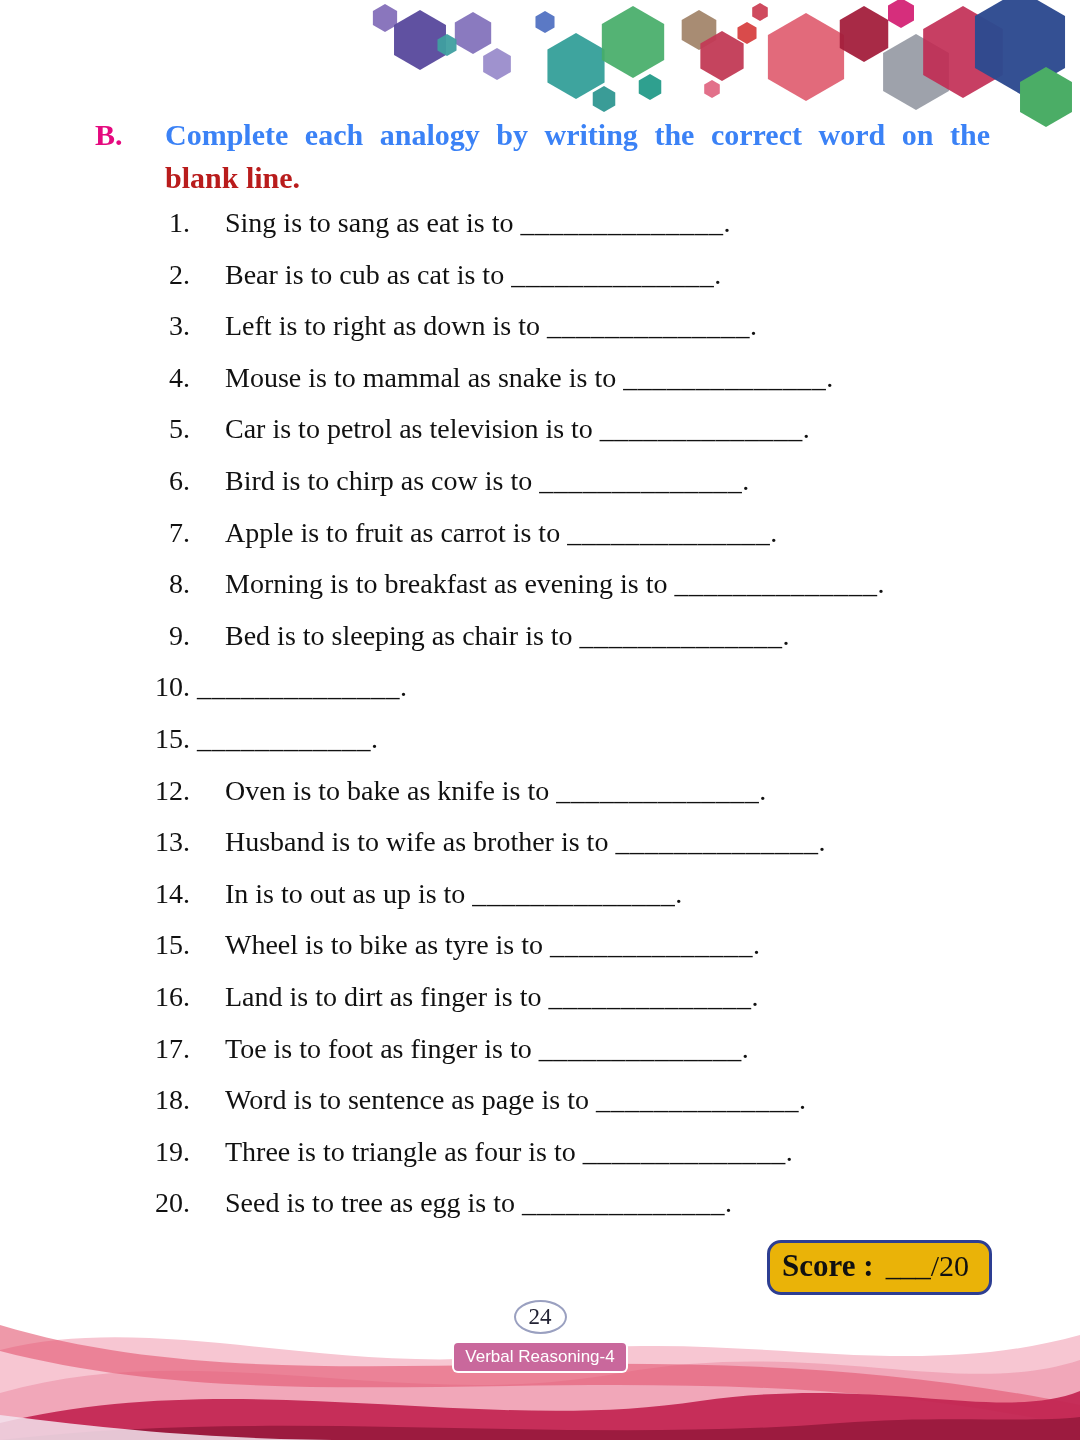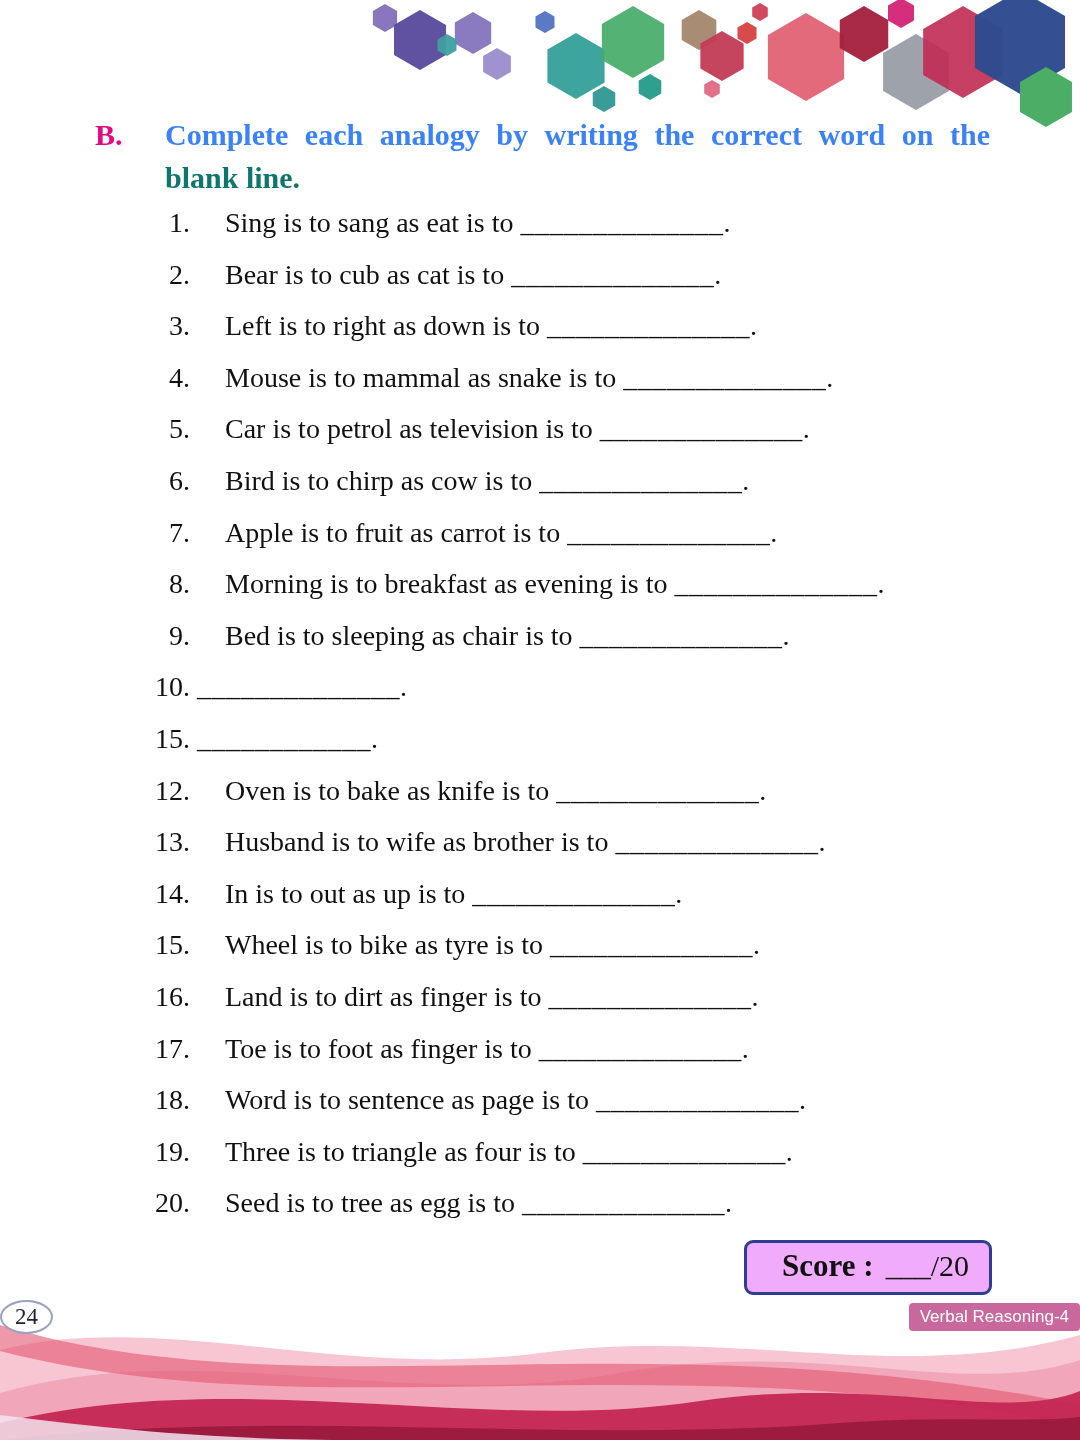--- a/index.html
+++ b/index.html
@@ -23,43 +23,43 @@
   .section-letter {
     flex:0 0 70px; font-size:30px; font-weight:bold; color:#e5097f;
     line-height:1.42;
   }
   .section-title-lines { flex:1; }
   .title-line1 {
     font-size:30px; font-weight:bold; color:#3b82f6; line-height:1.42;
     text-align:justify; text-align-last:justify;
   }
   .title-line2 {
-    font-size:30px; font-weight:bold; color:#0f766e; line-height:1.42;
+    font-size:30px; font-weight:bold; color:#b91c1c; line-height:1.42;
   }
   .items {
     position:absolute; top:207px; left:0; right:0; list-style:none; z-index:3;
   }
   .item {
     display:flex; align-items:baseline; height:51.6px;
     font-size:28px; color:#111111;
   }
   .item-number { flex:0 0 190px; text-align:right; }
   .item-text { margin-left:35px; white-space:pre; }
   .item-blank { margin-left:7px; white-space:pre; letter-spacing:0.5px; }
   .score-box {
     position:absolute; top:1240px; right:88px; z-index:6;
-    background:#f0abfc; border:3px solid #2d3e92; border-radius:9px;
-    padding:5px 20px 8px 35px;
+    background:#eab308; border:3px solid #2d3e92; border-radius:14px;
+    padding:5px 20px 8px 12px;
     display:flex; align-items:baseline; gap:12px;
   }
   .score-label { font-size:31px; font-weight:bold; color:#111111; }
   .score-value { font-size:30px; color:#111111; }
   .footer {
     position:absolute; top:1300px; left:0; right:0; z-index:6;
-    display:flex; justify-content:space-between; align-items:center; gap:9px;
+    display:flex; justify-content:flex-start; align-items:center; gap:9px;flex-direction:column;
   }
   .page-number {
     font-size:23px; color:#222233; background:#ffffff;
     border:2px solid #9aa0c0; border-radius:50%; padding:2px 13px;
   }
   .book-label {
     font-family:"Liberation Sans", sans-serif; font-size:17px;
     color:#ffffff; background:#c9689c; padding:4px 11px; border-radius:4px;
     box-shadow:0 0 0 2px #ffffff;
   }

